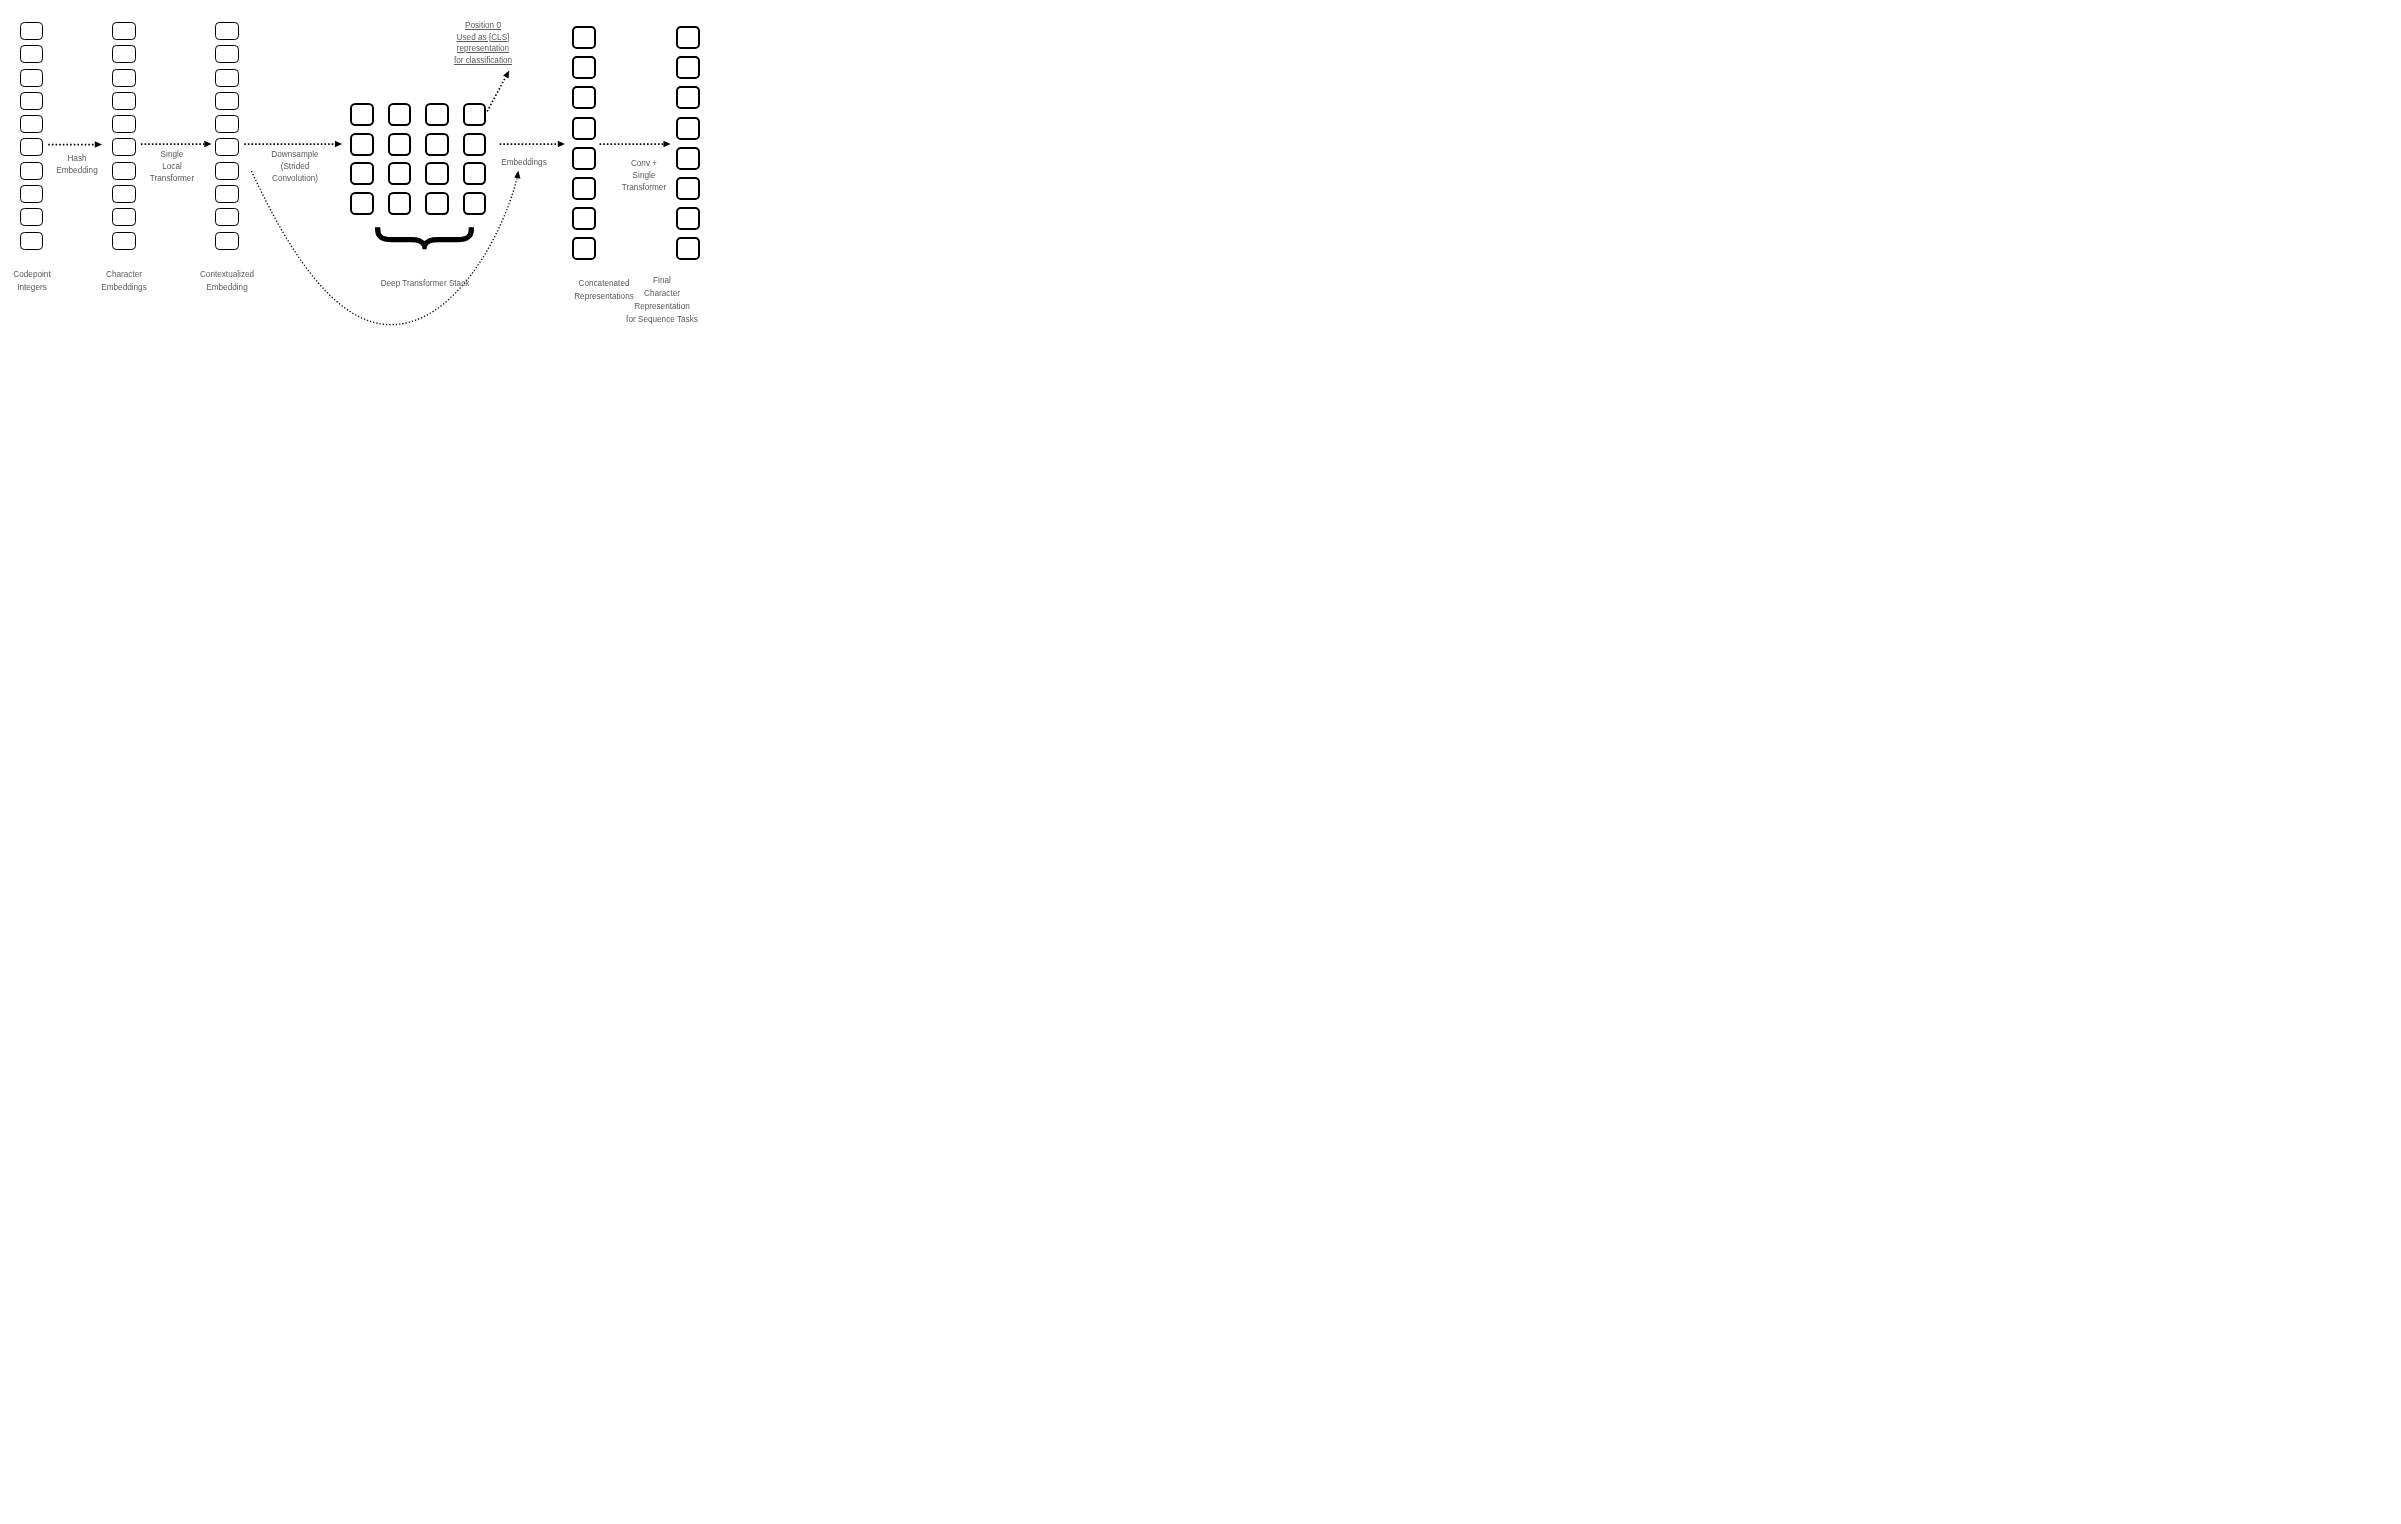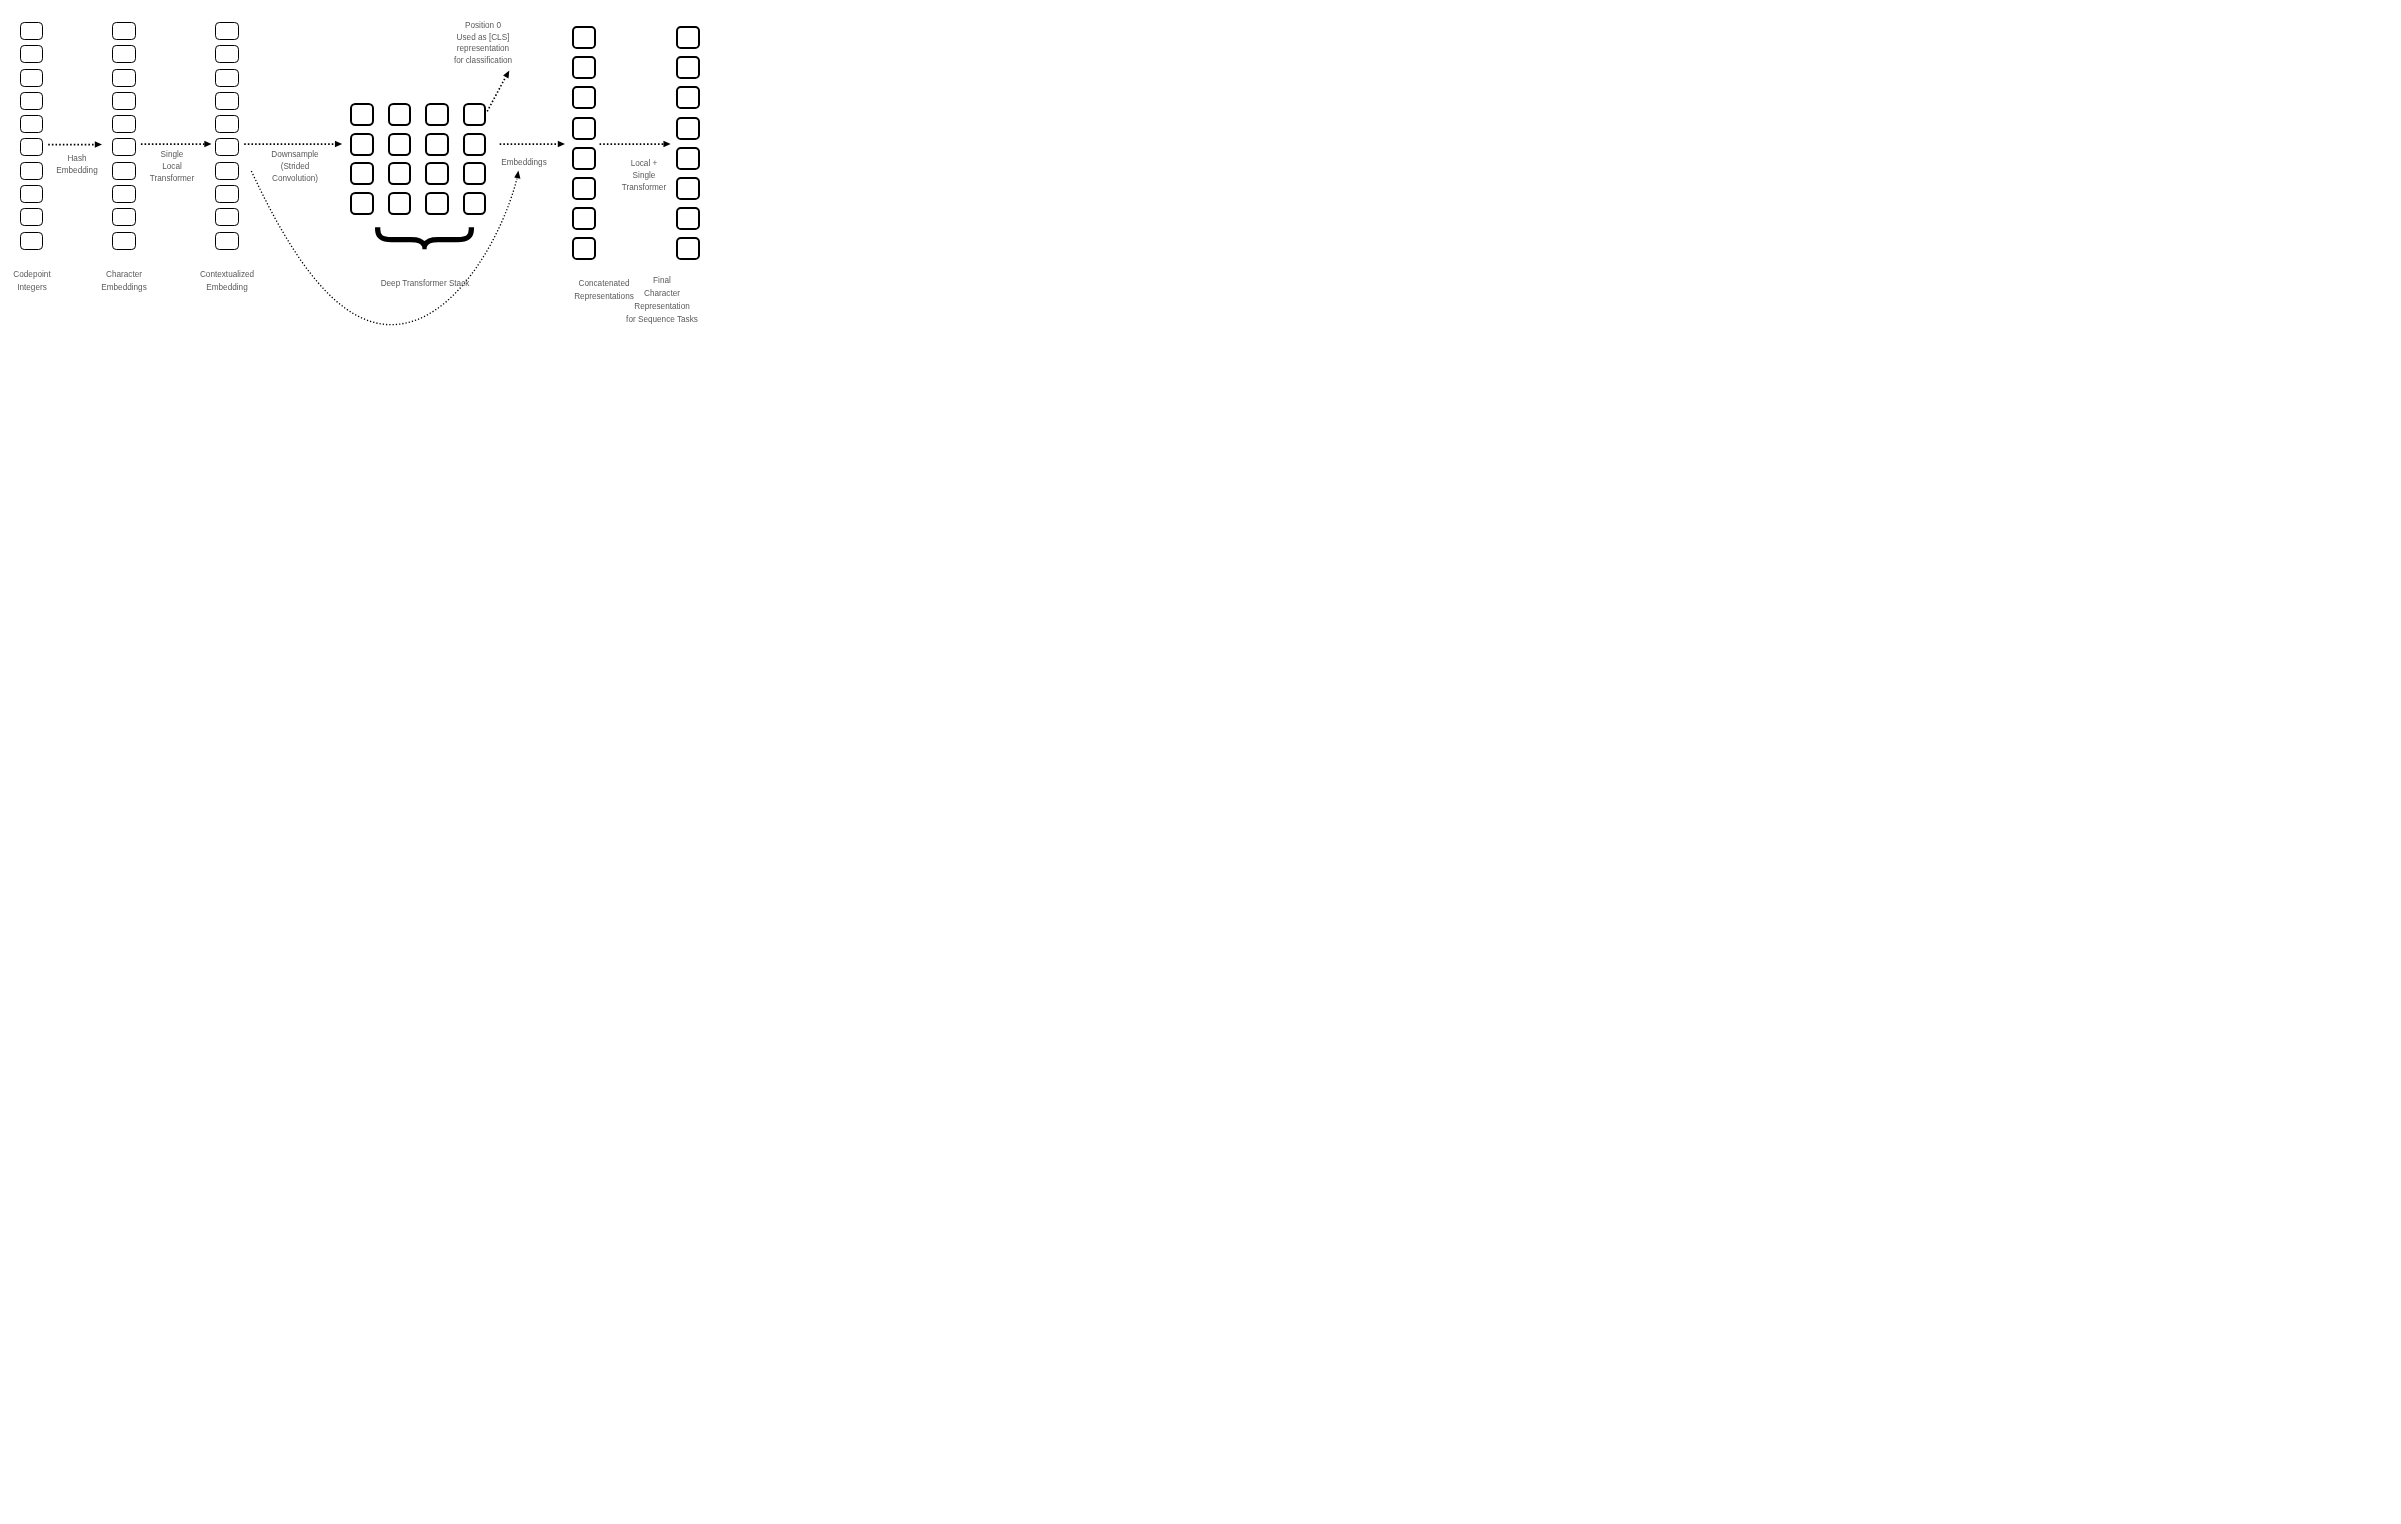--- a/index.html
+++ b/index.html
@@ -9,21 +9,21 @@
   .col{position:absolute;top:22px;display:flex;flex-direction:column;gap:5.3px;}
   .col.tall{top:26px;gap:7.2px;}
   .cell{width:23.5px;height:18px;border:1.9px solid #000;border-radius:4.3px;background:#fff;box-sizing:border-box;}
   .col.tall .cell{height:23px;border-width:2.2px;border-radius:4.8px;}
   .tgrid{position:absolute;left:350px;top:103px;display:grid;
          grid-template-columns:repeat(4,23.5px);column-gap:14px;row-gap:6.7px;}
   .tgrid .cell{height:23px;border-width:2.4px;border-radius:5.3px;}
   .lbl{position:absolute;transform:translateX(-50%);text-align:center;white-space:pre-line;
        color:#595a5c;font-size:8.2px;line-height:12px;}
   .col-lbl{line-height:13px;}
-  .note{line-height:11.5px;}
+  .note{line-height:11.5px;text-decoration:underline;}
 </style>
 </head>
 <body>
 
 <div class="canvas">
 
   <svg class="overlay" viewBox="0 0 1540 710">
     <g stroke="#000" stroke-width="3.6" stroke-dasharray="3.3 4.3" fill="none">
       <line x1="100" y1="301" x2="197" y2="301"></line>
       <polygon points="212,301 197,294.3 197,307.7" fill="#000" stroke="none"></polygon>
@@ -135,21 +135,21 @@
 
   <div class="lbl" style="left:77px;top:153px">Hash
 Embedding</div>
   <div class="lbl" style="left:172px;top:149px">Single
 Local
 Transformer</div>
   <div class="lbl" style="left:295px;top:149px">Downsample
 (Strided
 Convolution)</div>
   <div class="lbl" style="left:524px;top:157px">Embeddings</div>
-  <div class="lbl" style="left:644px;top:158px">Local +
+  <div class="lbl" style="left:644px;top:158px">Conv +
 Single
 Transformer</div>
 
   <div class="lbl note" style="left:483px;top:20px">Position 0
 Used as [CLS]
 representation
 for classification</div>
 
   <div class="lbl col-lbl" style="left:32px;top:268px">Codepoint
 Integers</div>

